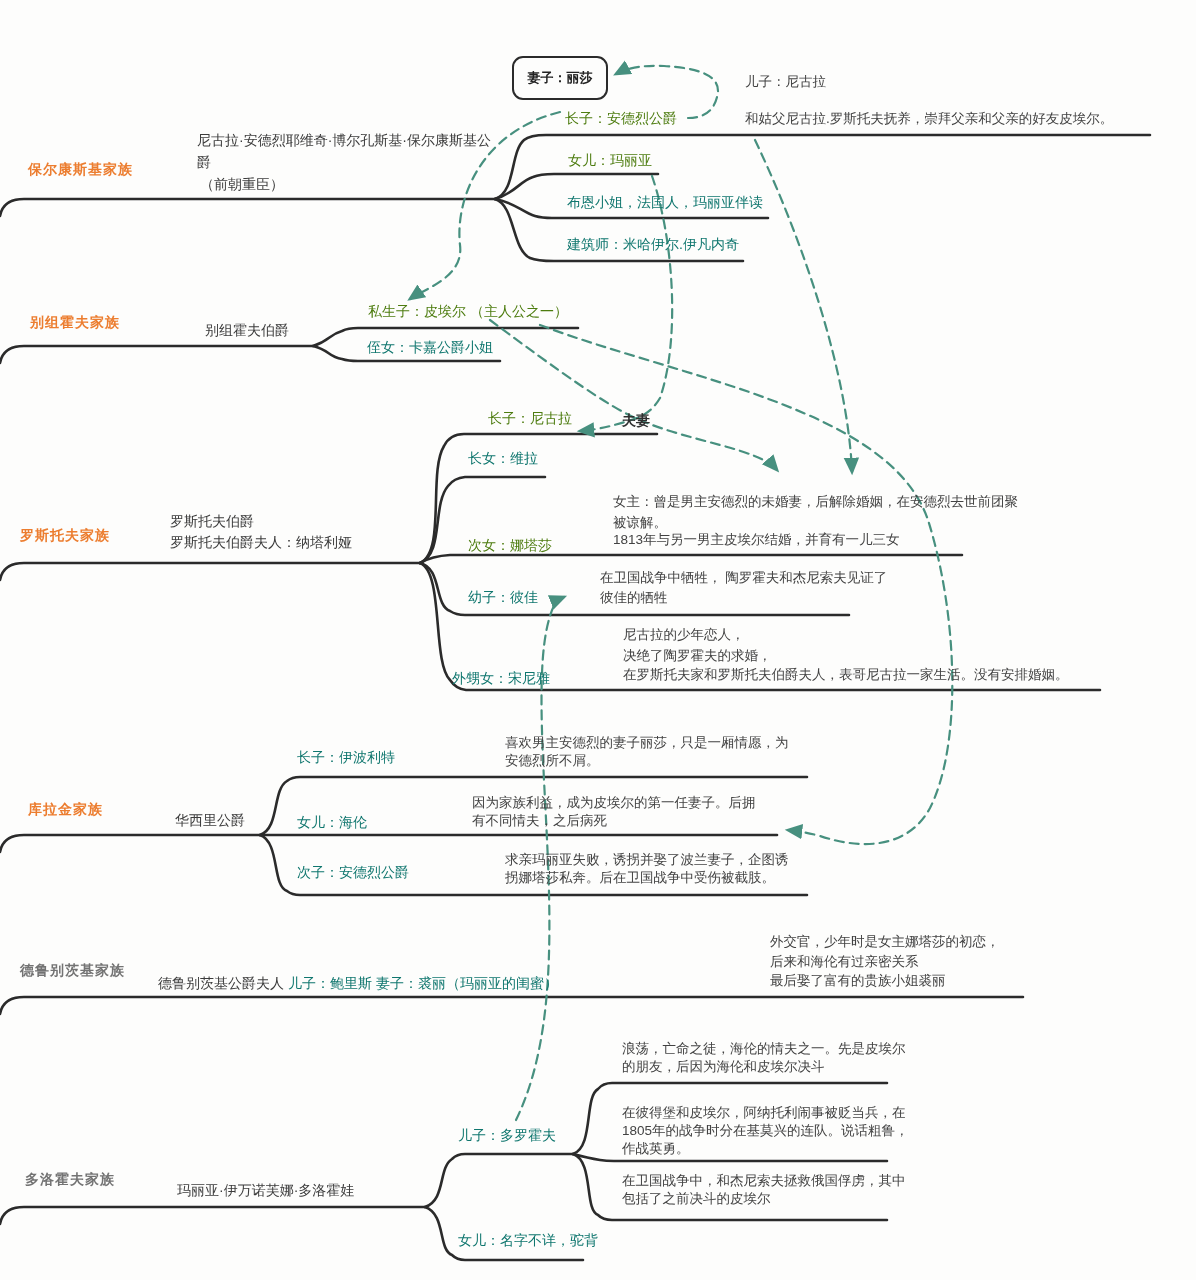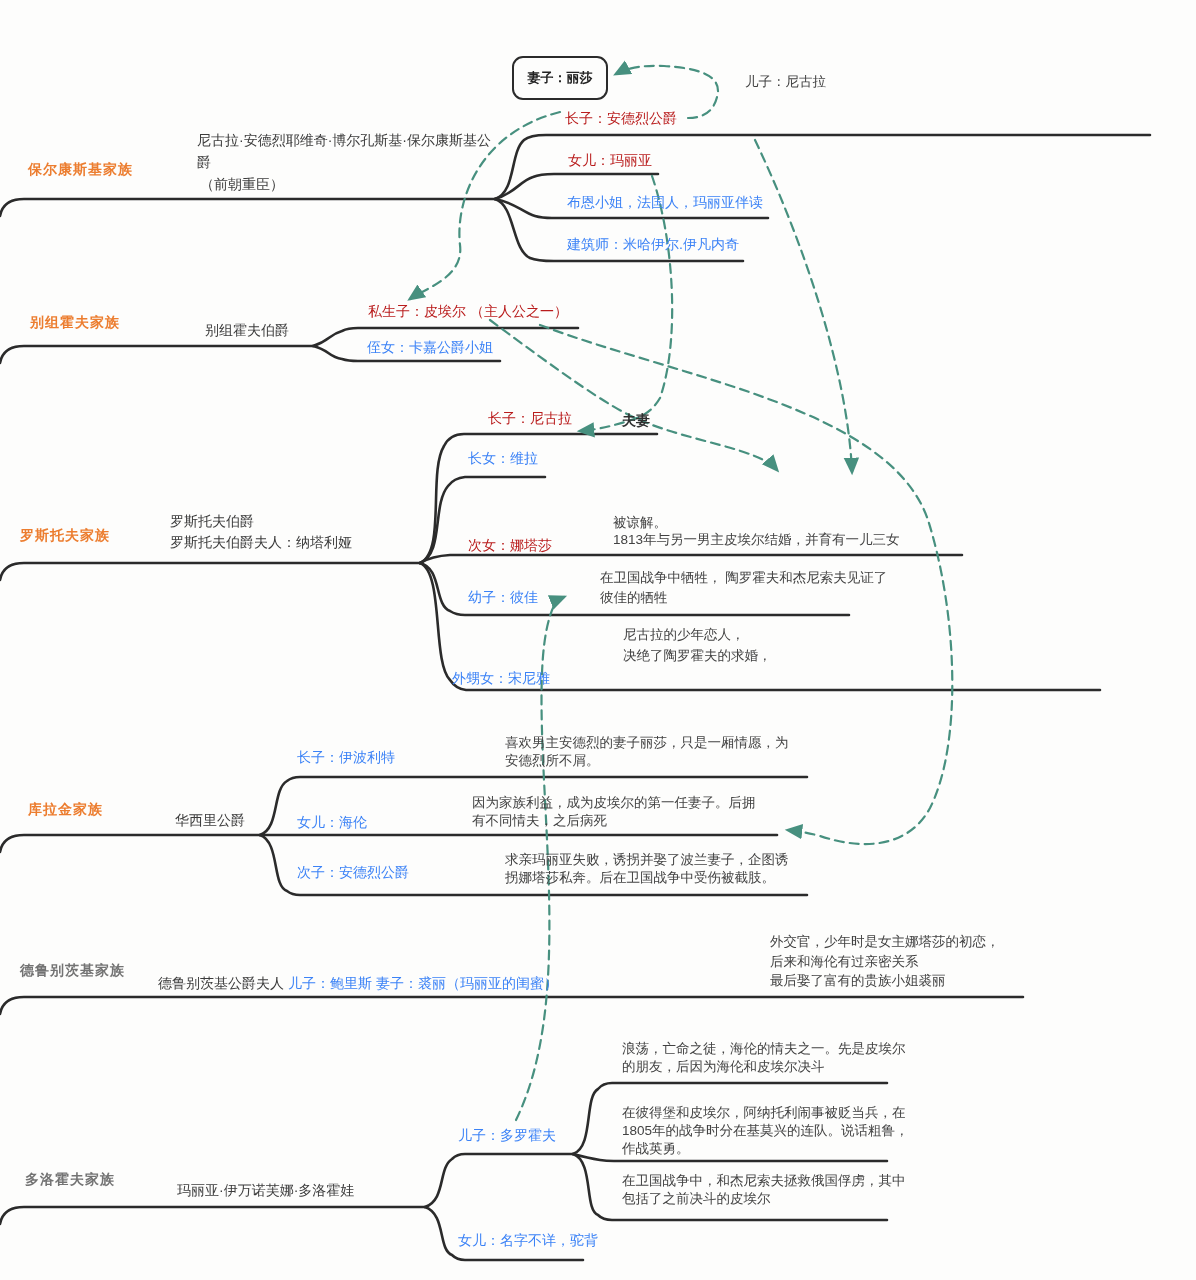--- a/index.html
+++ b/index.html
@@ -1,22 +1,22 @@
 <!DOCTYPE html>
 <html><head>
 <meta charset="utf-8">
 <style>
   html,body{margin:0;padding:0;background:#ffffff;}
   .canvas{position:relative;width:1196px;height:1280px;background:#fdfdfc;overflow:hidden;
           font-family:"Liberation Sans","DejaVu Sans",sans-serif;}
   svg.lines{position:absolute;left:0;top:0;}
-  .t{position:absolute;font-size:14px;line-height:19px;color:#3b82f6;white-space:nowrap;}
+  .t{position:absolute;font-size:14px;line-height:19px;color:#0f766e;white-space:nowrap;}
   .fam{font-size:14px;font-weight:bold;color:#EC7D2F;letter-spacing:1px;}
   .fam.dark{color:#737373;}
-  .blue{color:#b91c1c;}
+  .blue{color:#4d7c0f;}
   .note{font-size:13.5px;color:#424242;}
   .parent{font-size:14px;color:#3b3b3b;}
   .couple{font-size:14px;color:#2f2f2f;font-weight:bold;text-align:center;}
   .wifebox{position:absolute;left:512px;top:56px;width:92px;height:40px;border:2.3px solid #2b2b2b;
            border-radius:11px;display:flex;align-items:center;justify-content:center;
            font-size:13px;font-weight:bold;color:#222;}
 </style>
 </head>
 <body>
 
@@ -74,44 +74,47 @@
     </g>
   </svg>
 
   <div class="t fam" style="left:28px;top:160px">保尔康斯基家族</div>
   <div class="t parent" style="left:197px;top:131px">尼古拉·安德烈耶维奇·博尔孔斯基·保尔康斯基公</div>
   <div class="t parent" style="left:197px;top:153px">爵</div>
   <div class="t parent" style="left:200px;top:175px">（前朝重臣）</div>
   <div class="wifebox">妻子：丽莎</div>
   <div class="t blue" style="left:565px;top:109px">长子：安德烈公爵</div>
   <div class="t note" style="left:745px;top:72px">儿子：尼古拉</div>
+  <div class="t note" style="left:745px;top:109px">和姑父尼古拉.罗斯托夫抚养，崇拜父亲和父亲的好友皮埃尔。</div>
   <div class="t blue" style="left:568px;top:151px">女儿：玛丽亚</div>
   <div class="t" style="left:567px;top:193px">布恩小姐，法国人，玛丽亚伴读</div>
   <div class="t" style="left:567px;top:235px">建筑师：米哈伊尔.伊凡内奇</div>
 
   <div class="t fam" style="left:30px;top:313px">别组霍夫家族</div>
   <div class="t parent" style="left:205px;top:321px">别组霍夫伯爵</div>
   <div class="t blue" style="left:368px;top:302px">私生子：皮埃尔 （主人公之一）</div>
   <div class="t" style="left:367px;top:338px">侄女：卡嘉公爵小姐</div>
 
   <div class="t fam" style="left:20px;top:526px">罗斯托夫家族</div>
   <div class="t parent" style="left:170px;top:512px">罗斯托夫伯爵</div>
   <div class="t parent" style="left:170px;top:533px">罗斯托夫伯爵夫人：纳塔利娅</div>
   <div class="t blue" style="left:488px;top:409px">长子：尼古拉</div>
   <div class="t couple" style="left:622px;top:411px">夫妻</div>
   <div class="t" style="left:468px;top:449px">长女：维拉</div>
   <div class="t blue" style="left:468px;top:536px">次女：娜塔莎</div>
+  <div class="t note" style="left:613px;top:492px">女主：曾是男主安德烈的未婚妻，后解除婚姻，在安德烈去世前团聚</div>
   <div class="t note" style="left:613px;top:513px">被谅解。</div>
   <div class="t note" style="left:613px;top:530px">1813年与另一男主皮埃尔结婚，并育有一儿三女</div>
   <div class="t" style="left:468px;top:588px">幼子：彼佳</div>
   <div class="t note" style="left:600px;top:568px">在卫国战争中牺牲， 陶罗霍夫和杰尼索夫见证了</div>
   <div class="t note" style="left:600px;top:588px">彼佳的牺牲</div>
   <div class="t" style="left:452px;top:669px">外甥女：宋尼雅</div>
   <div class="t note" style="left:623px;top:625px">尼古拉的少年恋人，</div>
   <div class="t note" style="left:623px;top:646px">决绝了陶罗霍夫的求婚，</div>
+  <div class="t note" style="left:623px;top:665px">在罗斯托夫家和罗斯托夫伯爵夫人，表哥尼古拉一家生活。没有安排婚姻。</div>
 
   <div class="t fam" style="left:28px;top:800px">库拉金家族</div>
   <div class="t parent" style="left:175px;top:811px">华西里公爵</div>
   <div class="t" style="left:297px;top:748px">长子：伊波利特</div>
   <div class="t note" style="left:505px;top:733px">喜欢男主安德烈的妻子丽莎，只是一厢情愿，为</div>
   <div class="t note" style="left:505px;top:751px">安德烈所不屑。</div>
   <div class="t" style="left:297px;top:813px">女儿：海伦</div>
   <div class="t note" style="left:472px;top:793px">因为家族利益，成为皮埃尔的第一任妻子。后拥</div>
   <div class="t note" style="left:472px;top:811px">有不同情夫，之后病死</div>
   <div class="t" style="left:297px;top:863px">次子：安德烈公爵</div>

